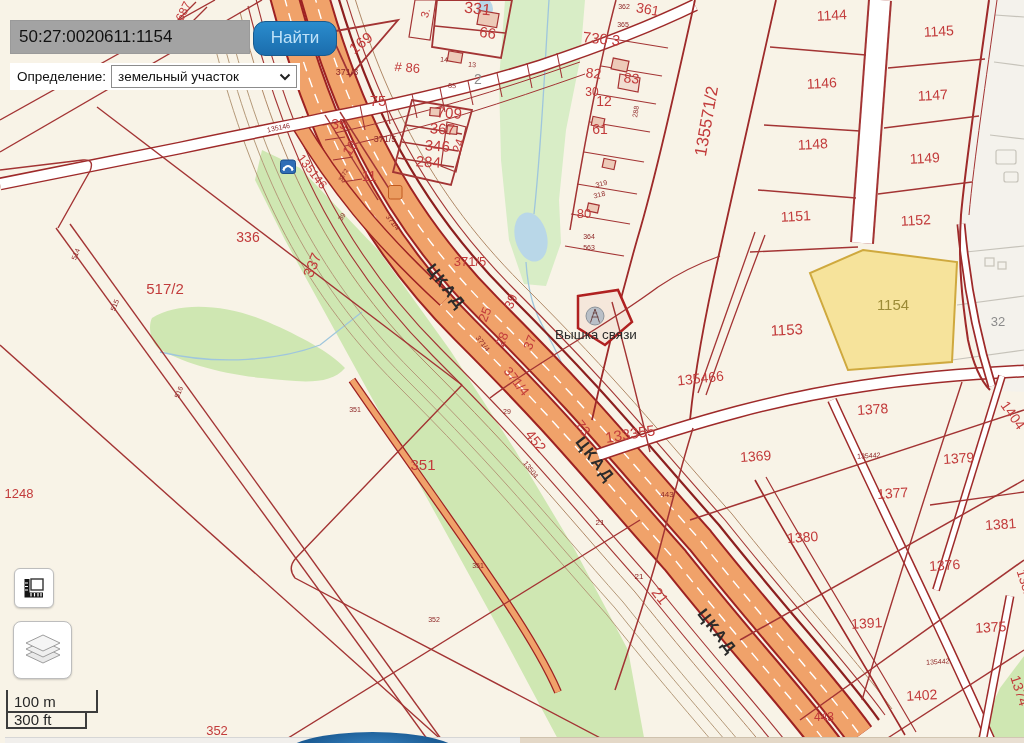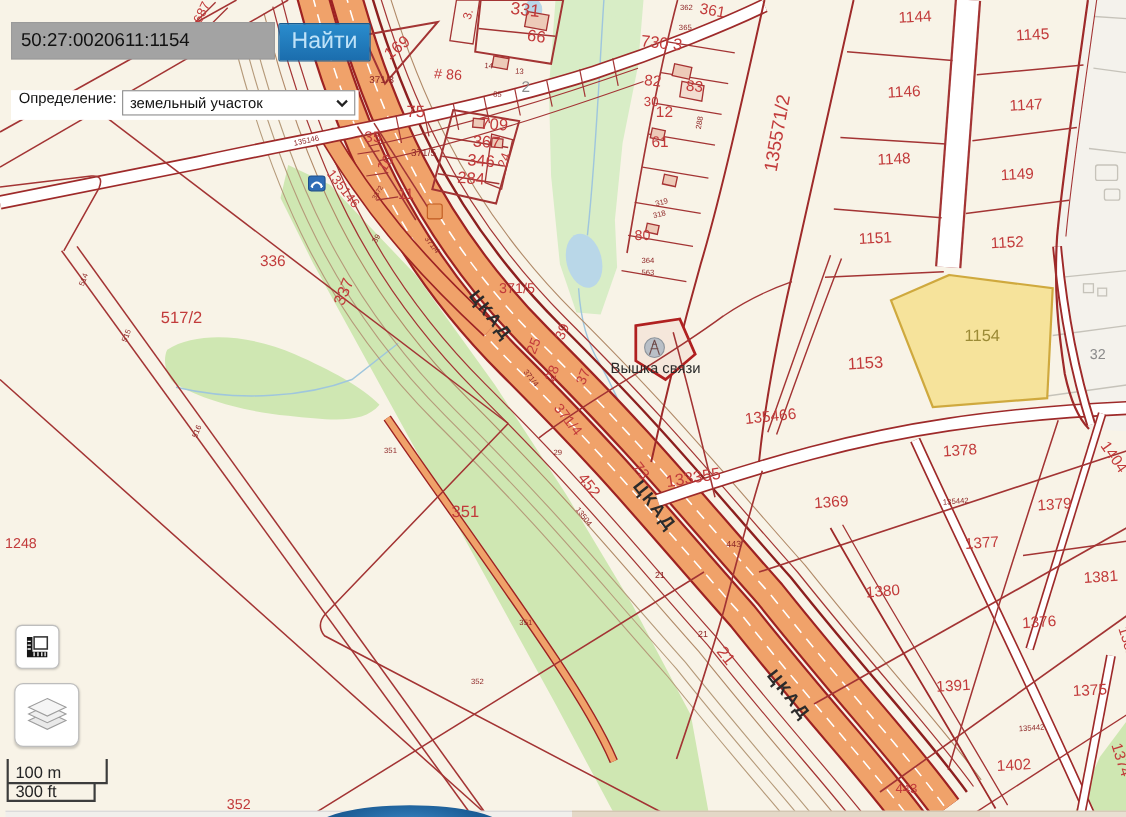--- a/index.html
+++ b/index.html
@@ -5,27 +5,27 @@
   html,body{margin:0;padding:0;background:#ddd;}
   .stage{position:relative;width:1024px;height:743px;overflow:hidden;background:#f8f3e7;
          font-family:"Liberation Sans",sans-serif;}
   .stage svg.map{position:absolute;left:0;top:0;}
   svg text{font-family:"Liberation Sans",sans-serif;}
   
   .search-input{position:absolute;left:10px;top:20px;width:240px;height:34px;box-sizing:border-box;
     border:1px solid #9a9a9a;background:#a3a3a3;font-size:17px;color:#111;padding:0 8px;
     font-family:"Liberation Sans",sans-serif;}
   .find-btn{position:absolute;left:253px;top:21px;width:82px;height:33px;
-    background:linear-gradient(#2a8ccd,#1b6dad);border:1px solid #185a8d;border-radius:2px;
-    color:#bfe2f8;font-size:21px;text-align:center;line-height:31px;cursor:pointer;
+    background:linear-gradient(#2a8ccd,#1b6dad);border:1px solid #185a8d;border-radius:12px;
+    color:#bfe2f8;font-size:17px;text-align:center;line-height:31px;cursor:pointer;
     font-family:"Liberation Sans",sans-serif;}
-  .def-bar{position:absolute;left:10px;top:82px;height:27px;background:#fff;
-    display:flex;align-items:flex-start;padding:0 3px 0 7px;}
+  .def-bar{position:absolute;left:10px;top:63px;height:27px;background:#fff;
+    display:flex;align-items:center;padding:0 3px 0 7px;}
   .def-label{font-size:13.5px;color:#111;white-space:nowrap;}
-  .def-select{margin-left:5px;width:212px;height:23px;border:1px solid #8c8c8c;background:#fff;
+  .def-select{margin-left:5px;width:186px;height:23px;border:1px solid #8c8c8c;background:#fff;
     display:flex;align-items:center;justify-content:space-between;padding:0 5px 0 6px;
     font-size:13.5px;color:#111;cursor:pointer;box-sizing:border-box;}
   
   .tool-btn{position:absolute;background:#fff;border:1px solid #bdbdbd;border-radius:6px;
     box-shadow:0 1px 2px rgba(0,0,0,.18);display:flex;align-items:center;justify-content:center;
     cursor:pointer;}
   .measure-btn{left:14px;top:568px;width:38px;height:38px;}
   .layers-btn{left:13px;top:621px;width:57px;height:56px;border-radius:8px;}
   
   .scalebar{position:absolute;left:5px;top:683px;}

